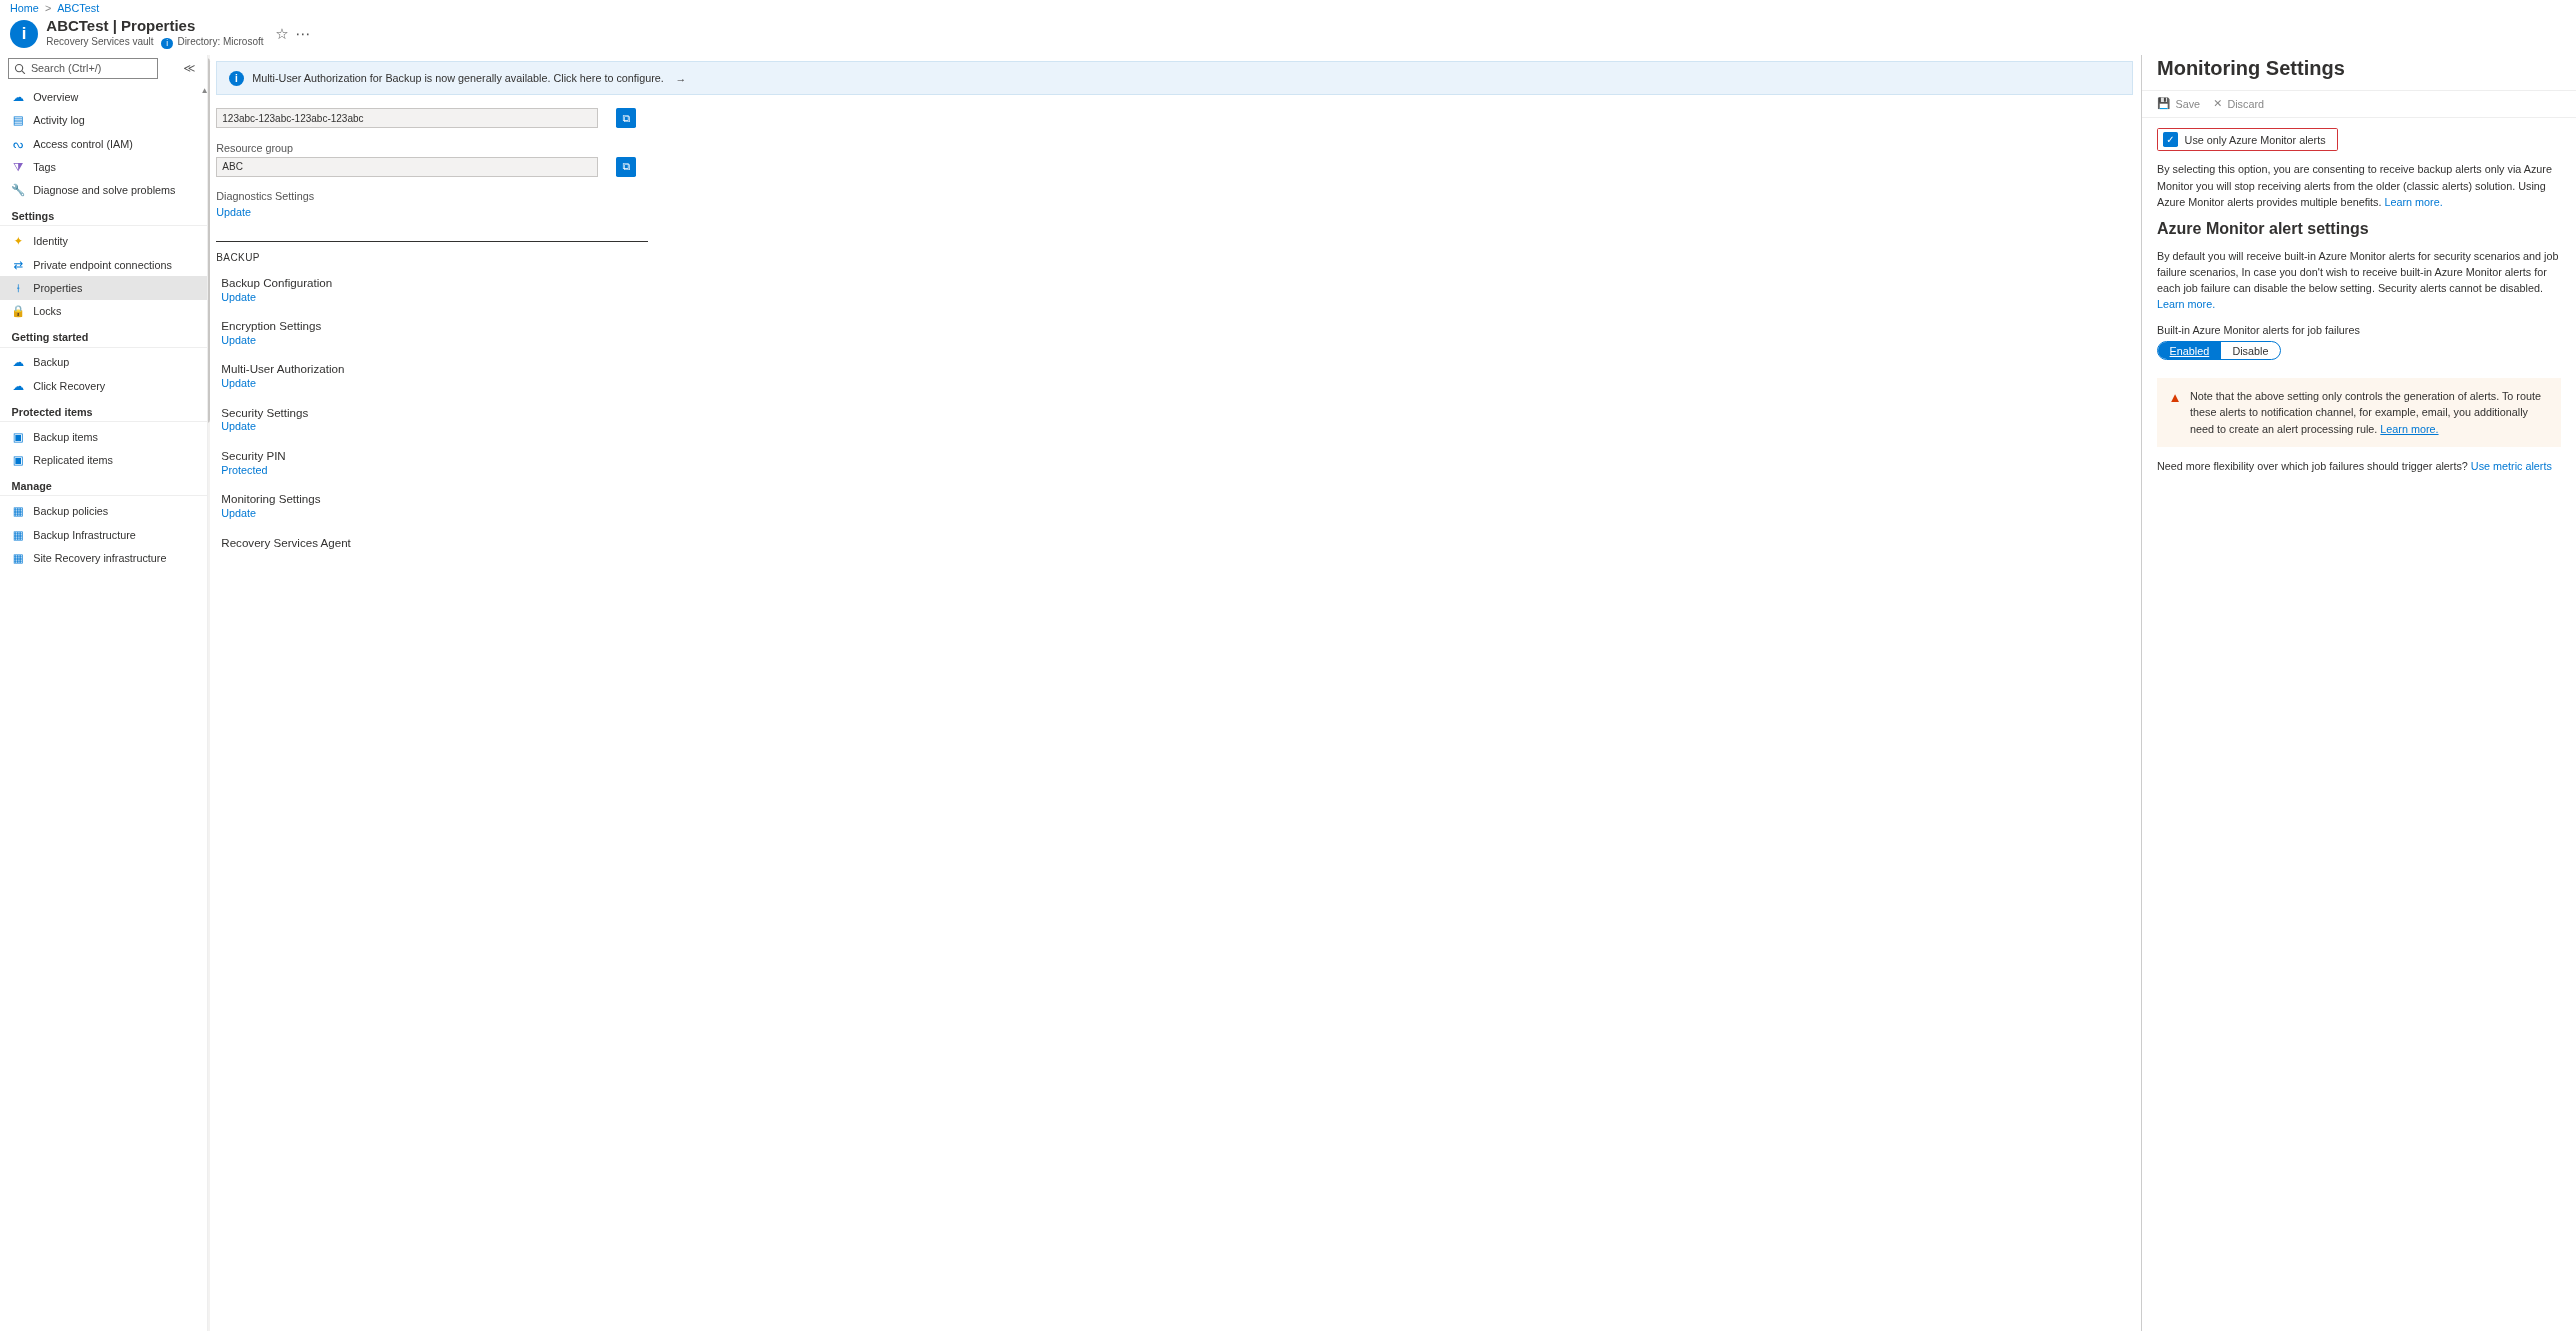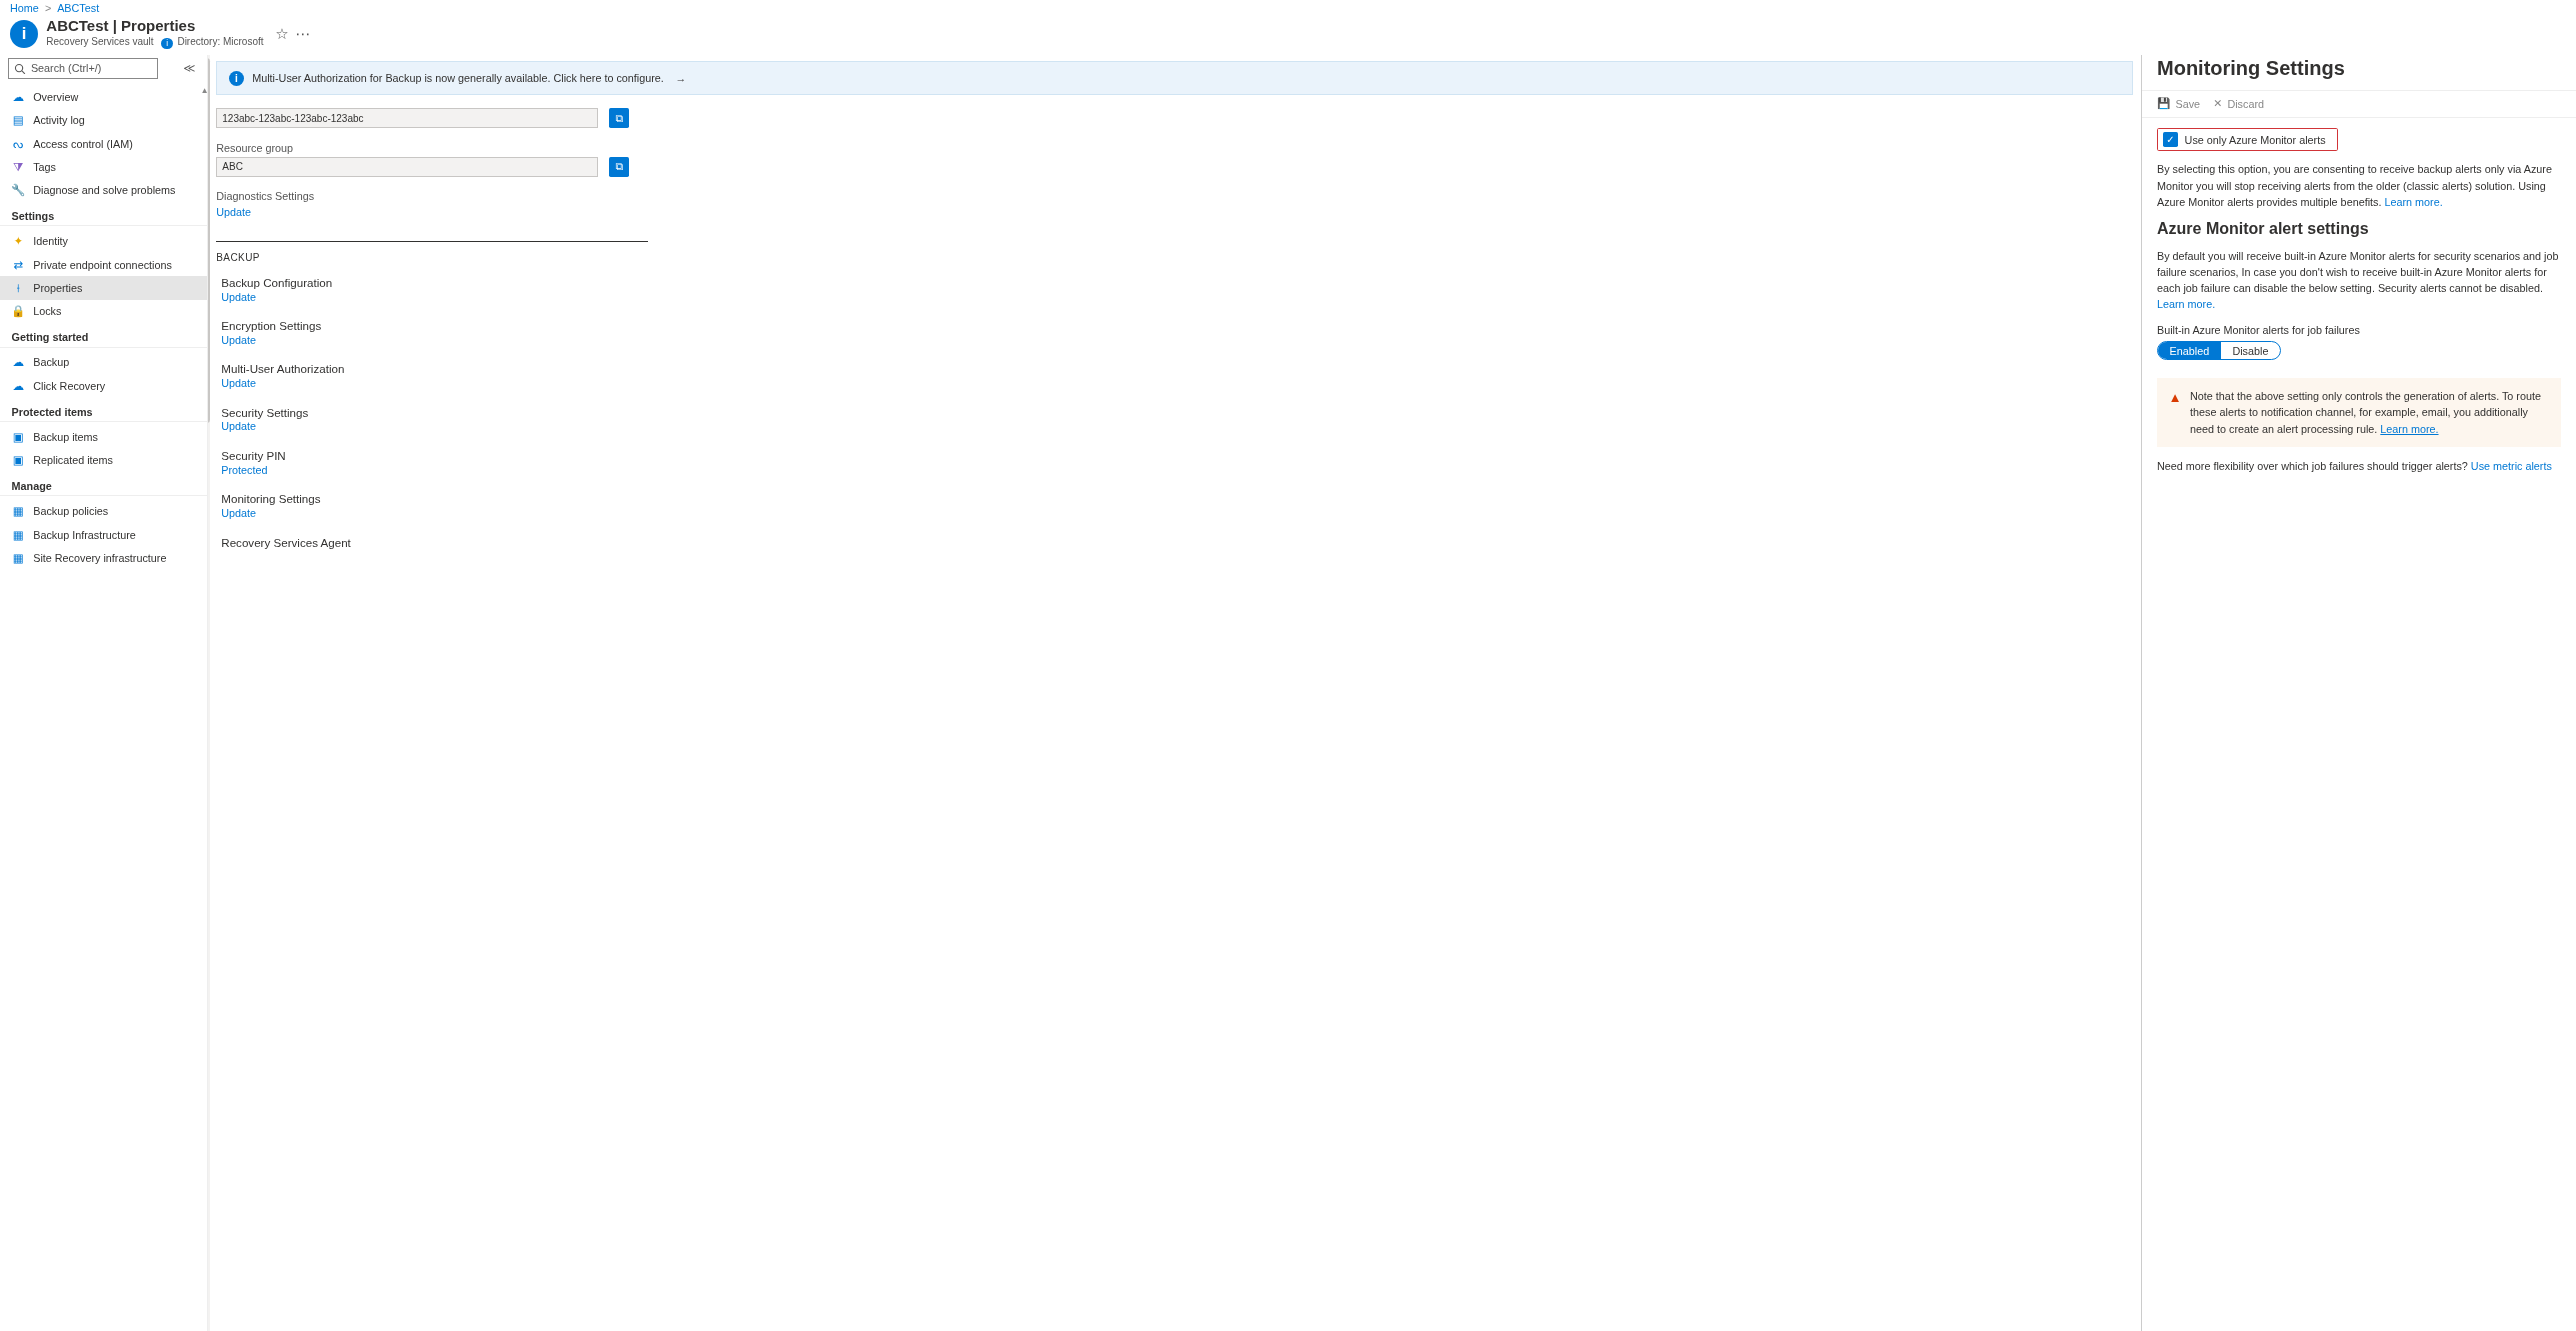--- a/index.html
+++ b/index.html
@@ -33,21 +33,21 @@
   .c-purple { color:#8661c5; }
   .c-gray { color:#555; }
   .c-yellow { color:#e8a800; }
 
   .main { flex:1; padding: 0 8.3px 16.6px 8.3px; overflow:auto; position:relative; border-left:0.8px solid #eee;}
   .main-scroll { position:absolute; left:-5px; top:0; bottom:0; width:6.6px; background:#f3f2f1;}
   .main-scroll-thumb { position:absolute; left:0; width:6.6px; height:365px; top:3.3px; background:#c8c6c4; border-radius:3.3px;}
   .info-banner { background:#eaf3fb; border:0.8px solid #d0e4f3; padding:8.3px 11.6px; margin:6.6px 0 13.3px 0; display:flex; align-items:center; gap:8.3px; font-size:10.8px; cursor:pointer;}
   .info-banner .info-ic { width:15px; height:15px; border-radius:50%; background:#0078d4; color:#fff; display:flex; align-items:center; justify-content:center; font-size:10px; font-weight:bold;}
   .info-banner .arrow { margin-left:3.3px; }
-  .ro-field { display:flex; align-items:center; gap:11px; margin-bottom:5px;}
+  .ro-field { display:flex; align-items:center; gap:18px; margin-bottom:5px;}
   .ro-input { flex:0 0 382px; background:#f3f2f1; border:0.8px solid #c8c6c4; padding:3.3px 5px; font-size:10px; height:20px; display:flex; align-items:center;}
   .copy-btn { width:20px; height:20px; background:#0078d4; color:#fff; border-radius:1.7px; display:flex; align-items:center; justify-content:center; cursor:pointer; font-size:10.8px;}
   .group-label { font-size:10.8px; color:#555; margin:13.3px 0 3.3px 0;}
   .section-divider { border:none; border-top:0.8px solid #323130; margin:23px 0 10px 0; width:432px;}
   .section-head { font-size:10px; letter-spacing: 0.4px; color:#323130; margin-bottom:13.3px; font-weight:400;}
   .prop-block { margin: 0 0 16.6px 5px; }
   .prop-block .ptitle { font-size:11.6px; color:#323130; margin-bottom:1.7px;}
   .prop-block a { font-size:10.8px; }
 
   .panel { width:435px; border-left:0.8px solid #ccc; background:#fff; padding: 0 0 16.6px 0; overflow:auto; flex-shrink:0;}
@@ -55,21 +55,21 @@
   .panel-toolbar { border-top:0.8px solid #eee; border-bottom:0.8px solid #eee; padding:6.6px 15px; display:flex; gap:13.3px; color:#888;}
   .panel-toolbar .tbtn { display:flex; align-items:center; gap:5px; font-size:10.8px; cursor:pointer;}
   .panel-body { padding: 10px 15px; }
   .chk-row { display:inline-flex; align-items:center; gap:6.6px; border:1.7px solid #d13438; padding:3.3px 11.6px 3.3px 5px; border-radius:1.7px; }
   .chk { width:15px; height:15px; background:#0078d4; color:#fff; display:flex; align-items:center; justify-content:center; font-size:10px; border-radius:1.7px;}
   .panel p { font-size:10.8px; line-height:1.5; margin:10px 0; }
   .panel h3 { font-size:16px; font-weight:600; margin: 10px 0 6.6px 0;}
   .field-label { font-size:10.8px; margin: 11.6px 0 5px 0;}
   .toggle { display:inline-flex; border:0.8px solid #0078d4; border-radius:13.3px; overflow:hidden; font-size:10.8px;}
   .toggle .seg { padding:2.5px 11.6px; }
-  .toggle .seg.active { background:#0078d4; color:#fff; }
+  .toggle .seg.active { background:#0078d4; color:#fff;text-decoration:underline; }
   .toggle .seg.inactive { color:#323130; }
   .callout { background:#fdf6ee; padding:10px 11.6px; margin:18px 0 11.6px 0; font-size:10.8px; line-height:1.5; display:flex; gap:8.3px; }
   .callout .warn { color:#d83b01; font-size:13.3px; flex-shrink:0; }
   .callout a { text-decoration:underline; }
 </style>
 </head>
 <body>
 
 <div class="breadcrumb">
   <a href="#">Home</a>

